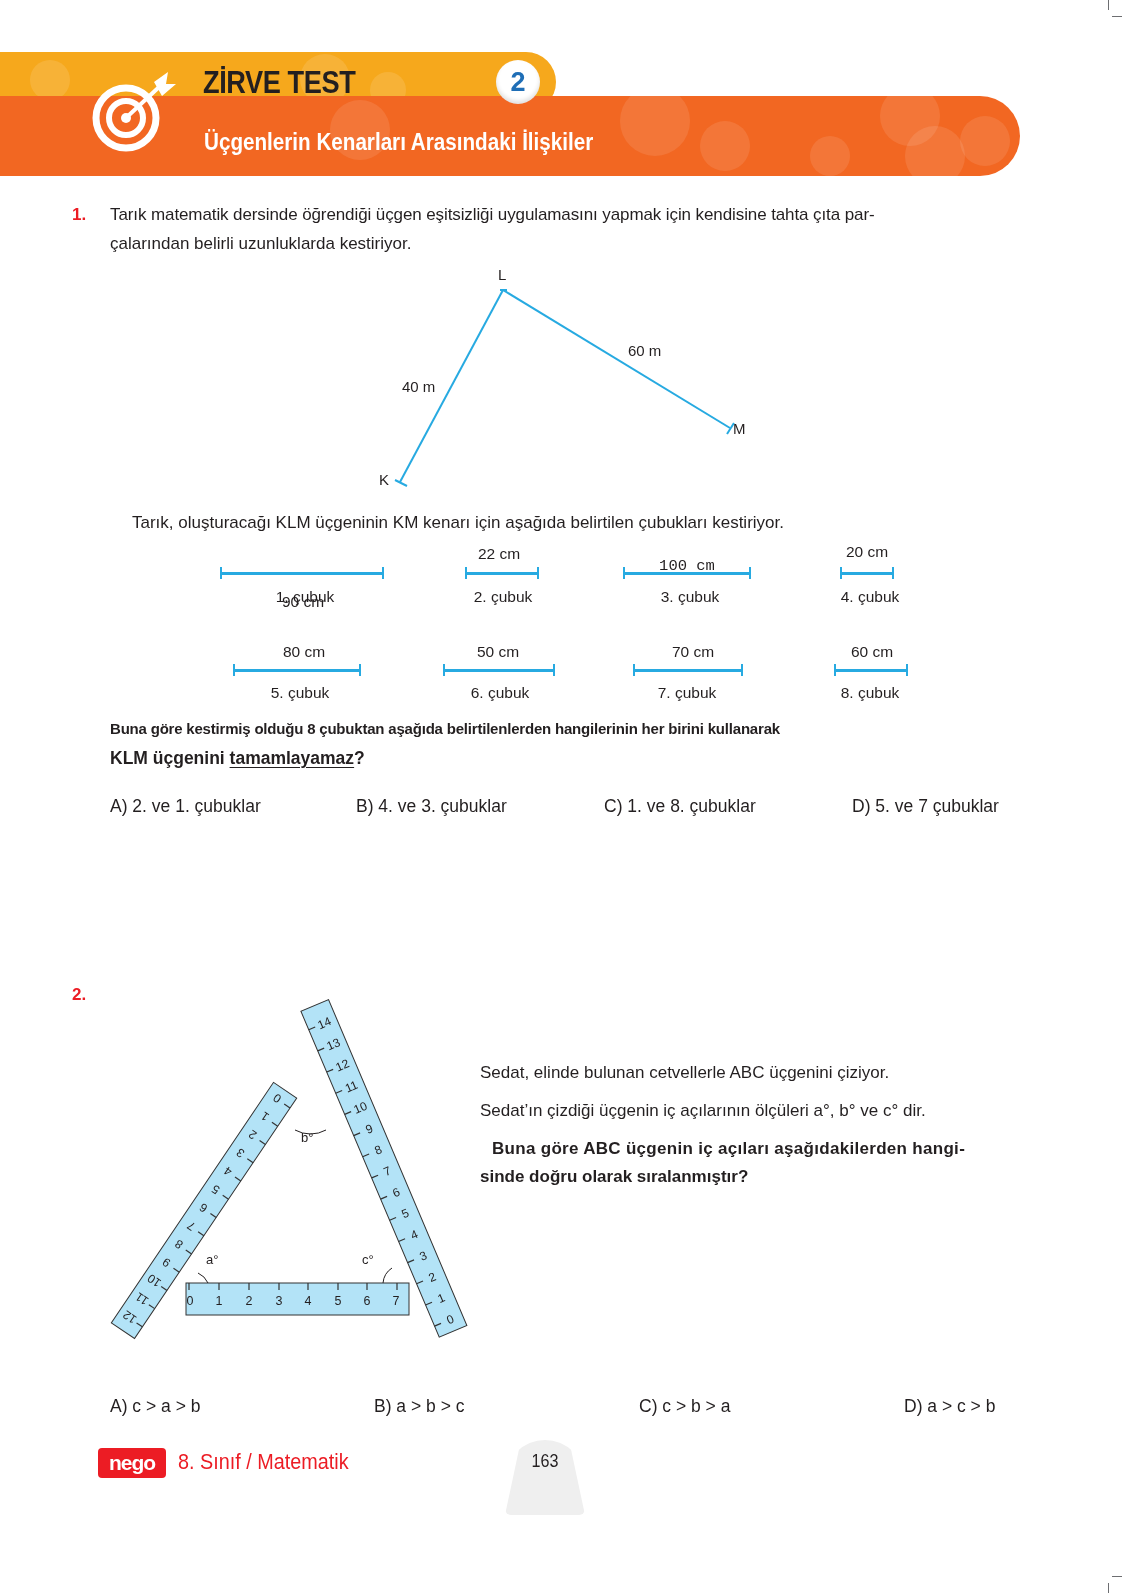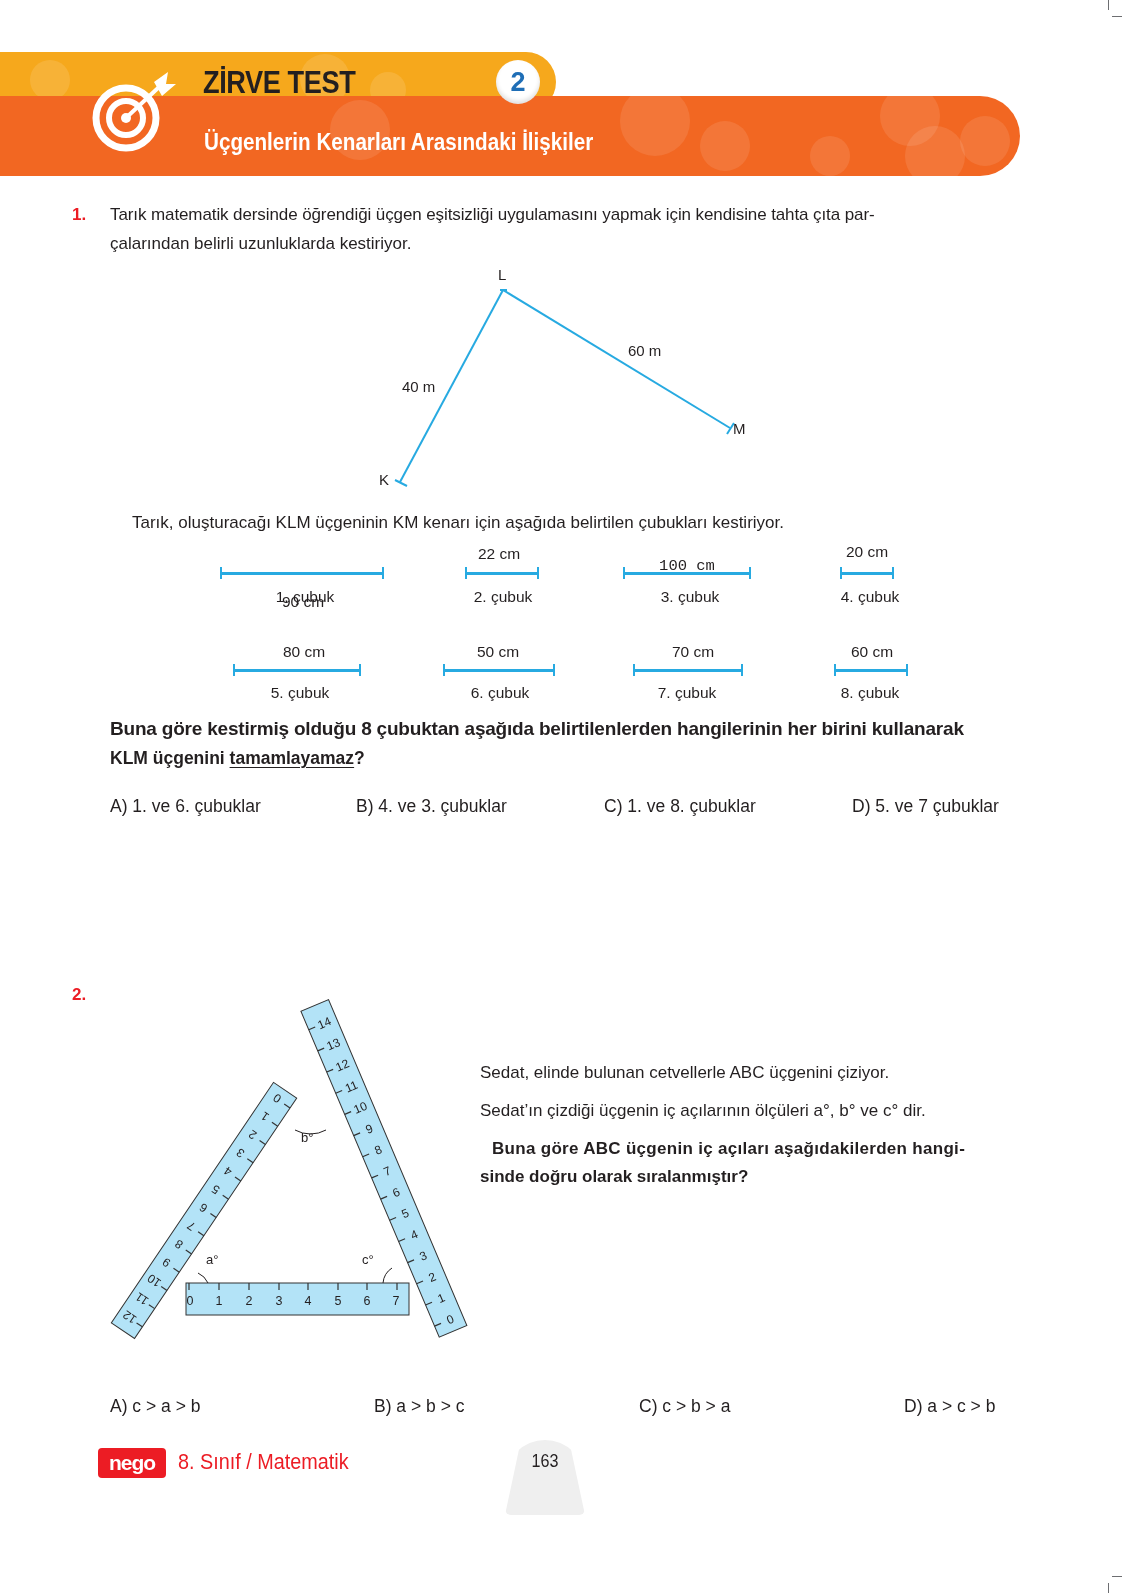--- a/index.html
+++ b/index.html
@@ -176,26 +176,26 @@
 <div class="rod-name" style="left:607px;top:684px;">7. çubuk</div>
 
 <div class="rod-len" style="left:792px;top:643px;">60 cm</div>
 <div class="rod" style="left:834px;top:664px;width:74px;">
     <div class="bar"></div>
     <div class="cap capL"></div>
     <div class="cap capR"></div>
   </div>
 <div class="rod-name" style="left:790px;top:684px;">8. çubuk</div>
 
-<div class="txt bold" style="left:110px;top:714px;font-size:19px;letter-spacing:-0.2px;">Buna göre kestirmiş olduğu 8 çubuktan aşağıda belirtilenlerden hangilerinin her birini kullanarak</div>
+<div class="txt bold" style="left:110px;top:714px;font-size:15px;letter-spacing:-0.2px;">Buna göre kestirmiş olduğu 8 çubuktan aşağıda belirtilenlerden hangilerinin her birini kullanarak</div>
 <div class="txt bold" style="left:110px;top:744px;font-size:17.5px;">
   <span>KLM üçgenini </span><span class="u">tamamlayamaz</span><span>?</span>
 </div>
 
-<div class="opt" style="left:110px;top:796px;">A) 1. ve 6. çubuklar</div>
+<div class="opt" style="left:110px;top:796px;">A) 2. ve 1. çubuklar</div>
 <div class="opt" style="left:356px;top:796px;">B) 4. ve 3. çubuklar</div>
 <div class="opt" style="left:604px;top:796px;">C) 1. ve 8. çubuklar</div>
 <div class="opt" style="left:852px;top:796px;">D) 5. ve 7 çubuklar</div>
 
 <div class="qnum" style="left:72px;top:985px;">2.</div>
 
 <svg style="position:absolute;left:100px;top:990px;" width="380" height="370" viewBox="0 0 380 370">
 
   <g transform="translate(342,346) rotate(-113)">
     <rect x="0" y="-3" width="354" height="30" fill="#b3e3f7" stroke="#333" stroke-width="1"></rect>

